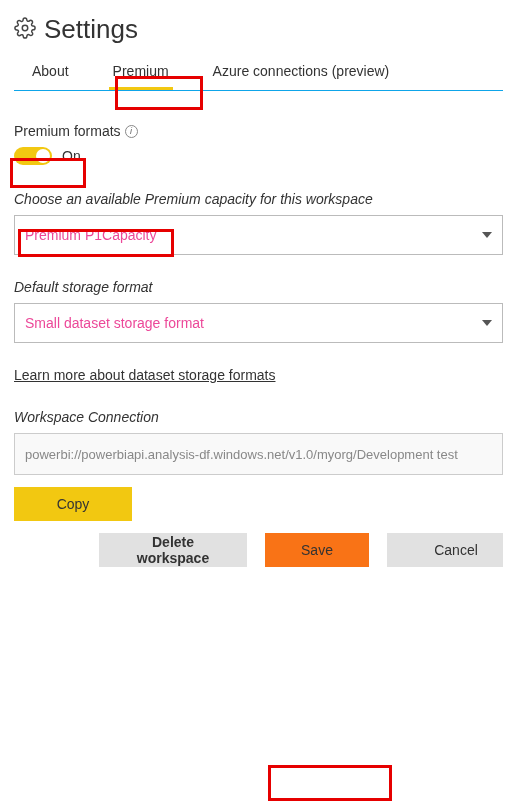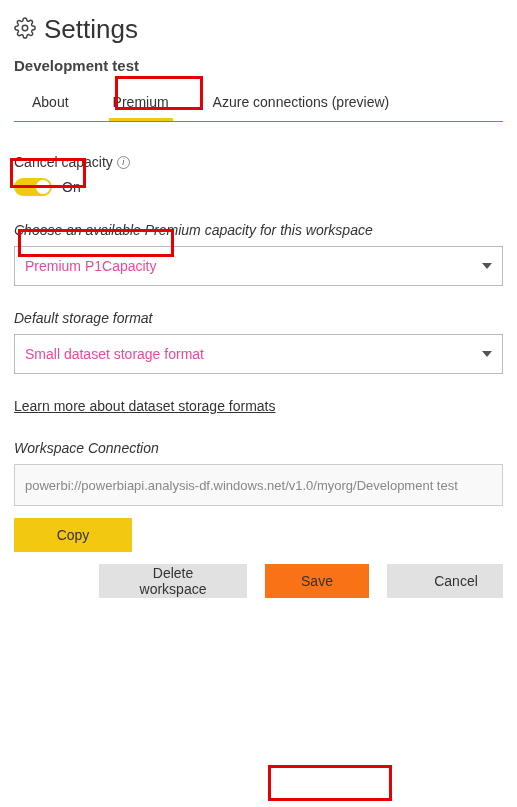--- a/index.html
+++ b/index.html
@@ -145,21 +145,21 @@
       justify-content: flex-end;
       padding: 12px 14px 18px 14px;
     }
     .btn-footer {
       height: 34px;
       border: none;
       font-size: 14px;
       cursor: pointer;
       padding: 0 22px;
     }
-    .btn-delete { background: #e1e1e1; color: #333; width: 148px; }
+    .btn-delete { background: #e1e1e1; color: #333; width: 148px; font-weight: bold; }
     .btn-save { background: #f97316; color: #333; width: 104px; }
     .btn-cancel { background: #e1e1e1; color: #333; width: 116px; padding-left: 44px; }
 
     
     .hl { position: absolute; border: 3px solid #e60000; pointer-events: none; }
     .wrap { position: relative; }
   </style>
 </head>
 <body>
 
@@ -168,30 +168,29 @@
     <div class="header-row">
       <span>
         <svg class="gear-icon" viewBox="0 0 24 24" fill="none" stroke="currentColor" stroke-width="1.6">
           <circle cx="12" cy="12" r="3"></circle>
           <path d="M19.4 15a1.65 1.65 0 0 0 .33 1.82l.06.06a2 2 0 1 1-2.83 2.83l-.06-.06a1.65 1.65 0 0 0-1.82-.33 1.65 1.65 0 0 0-1 1.51V21a2 2 0 0 1-4 0v-.09a1.65 1.65 0 0 0-1-1.51 1.65 1.65 0 0 0-1.82.33l-.06.06a2 2 0 1 1-2.83-2.83l.06-.06a1.65 1.65 0 0 0 .33-1.82 1.65 1.65 0 0 0-1.51-1H3a2 2 0 0 1 0-4h.09a1.65 1.65 0 0 0 1.51-1 1.65 1.65 0 0 0-.33-1.82l-.06-.06a2 2 0 1 1 2.83-2.83l.06.06a1.65 1.65 0 0 0 1.82.33h0a1.65 1.65 0 0 0 1-1.51V3a2 2 0 0 1 4 0v.09a1.65 1.65 0 0 0 1 1.51h0a1.65 1.65 0 0 0 1.82-.33l.06-.06a2 2 0 1 1 2.83 2.83l-.06.06a1.65 1.65 0 0 0-.33 1.82v0a1.65 1.65 0 0 0 1.51 1H21a2 2 0 0 1 0 4h-.09a1.65 1.65 0 0 0-1.51 1z"></path>
         </svg>
       </span>
       <h1 class="page-title">Settings</h1>
     </div>
 
-    <div class="workspace-name">Development test</div>
 
     <div class="tabs">
       <div class="tab">About</div>
       <div class="tab active">Premium</div>
       <div class="tab">Azure connections (preview)</div>
     </div>
 
     <div class="section-row">
-      <span class="section-label">Cancel capacity</span>
+      <span class="section-label">Premium formats</span>
       <span class="info-icon">i</span>
     </div>
     <div class="toggle-row">
       <div class="toggle">
         <div class="toggle-knob"></div>
       </div>
       <span class="toggle-label">On</span>
     </div>
 
     <label class="field-label">Choose an available Premium capacity for this workspace</label>

